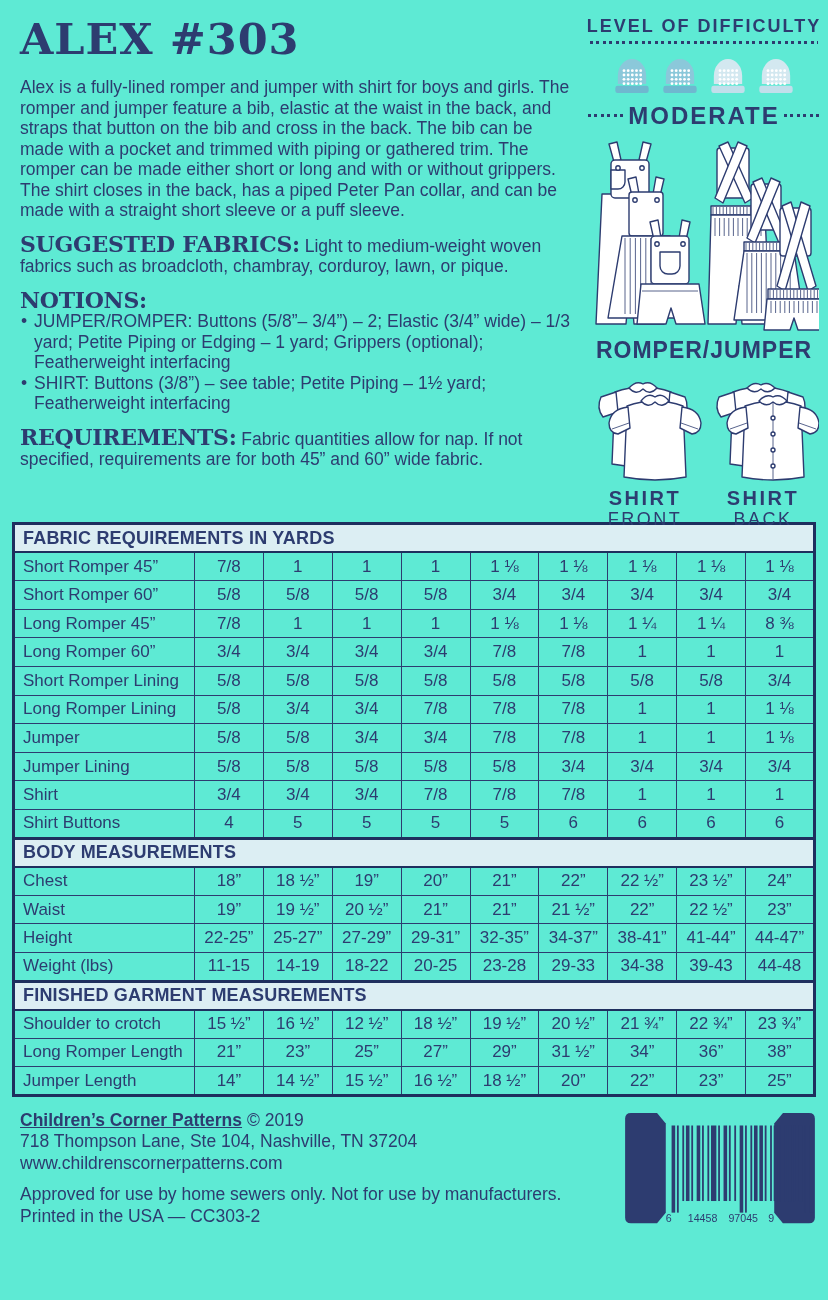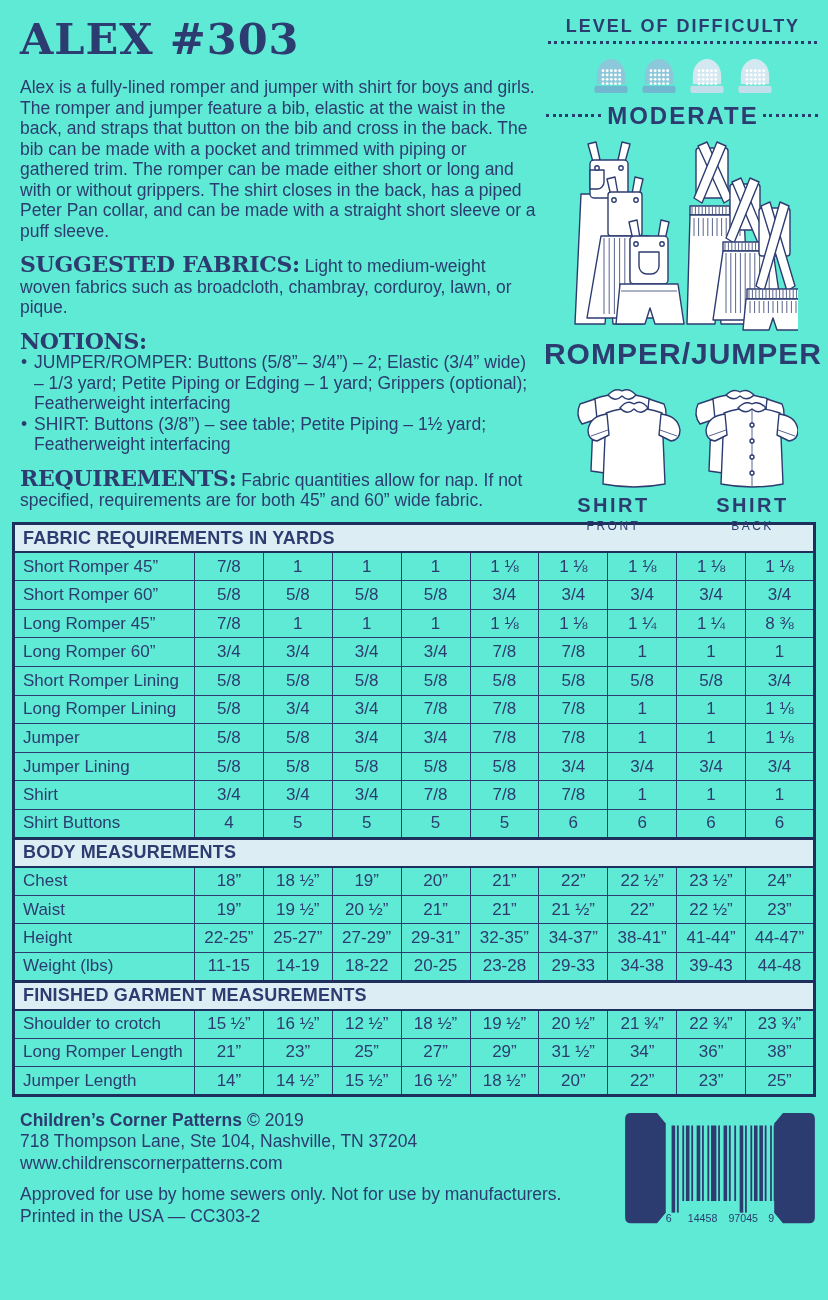--- a/index.html
+++ b/index.html
@@ -24,42 +24,42 @@
   ul.notions li::before{content:"•";position:absolute;left:1px;}
 
   .diff-heading{font-size:18px;font-weight:bold;letter-spacing:2px;text-align:center;white-space:nowrap;}
   .dash-line{height:2.5px;margin:4px 4px 9px;
      background:repeating-linear-gradient(90deg,var(--navy) 0 3px,transparent 3px 6.5px);}
   .thimbles{display:flex;justify-content:center;gap:8px;margin-bottom:7px;}
   .moderate{display:flex;align-items:center;gap:4px;margin:0 2px 4px;}
   .m-dash{flex:1;height:2.5px;background:repeating-linear-gradient(90deg,var(--navy) 0 3px,transparent 3px 6.5px);}
   .m-text{font-size:24px;font-weight:bold;letter-spacing:2px;}
   .art{display:block;margin:4px auto 0;}
-  .art-label{text-align:center;font-size:30px;font-weight:bold;letter-spacing:1px;margin:3px 0 8px;}
+  .art-label{text-align:center;font-size:23px;font-weight:bold;letter-spacing:1px;margin:3px 0 8px;}
   .shirt-labels{display:flex;margin-top:2px;}
   .shirt-labels>div{width:50%;text-align:center;line-height:21px;}
   .lbl-b{font-size:20px;font-weight:bold;letter-spacing:2.5px;}
-  .lbl-s{font-size:12px;letter-spacing:2.5px;}
+  .lbl-s{font-size:18px;letter-spacing:2.5px;}
 
   svg .ln{fill:#fff;stroke:var(--navy);stroke-width:1.4;stroke-linejoin:round;}
   svg .thin{stroke:var(--navy);stroke-width:0.8;}
 
   table.size-table{width:804px;margin:0 auto;border-collapse:collapse;table-layout:fixed;
      border:3px solid var(--dark);}
   .size-table th,.size-table td{border:1px solid var(--navy);text-align:center;
      font-size:17px;height:28.6px;overflow:hidden;white-space:nowrap;}
   .size-table th{background:var(--hdr);font-size:18px;border-bottom:3px solid var(--dark);}
   .size-table th.size-lbl{text-align:left;padding-left:8px;letter-spacing:0.5px;}
   .size-table td.sec{background:var(--sec);font-weight:bold;font-size:18px;text-align:left;
      padding-left:8px;border-top:3px solid var(--dark);border-bottom:2px solid var(--dark);letter-spacing:0.2px;margin-top:12px;}
   .size-table td.rowlbl{text-align:left;padding-left:8px;}
 
   .footer{display:flex;justify-content:space-between;align-items:flex-start;padding:13px 8px 0 20px;}
   .f-left{font-size:17.5px;line-height:21.5px;}
-  .f-brand{font-weight:bold;}
+  .f-brand{font-weight:bold;text-decoration:underline;}
   .f-approved{margin-top:10px;}
   .bc-digit{font-size:11px;fill:var(--navy);font-family:"Liberation Sans",sans-serif;}
 </style>
 </head>
 <body>
 
 <div class="page">
 
   <div class="top">
     <div class="left-col">

